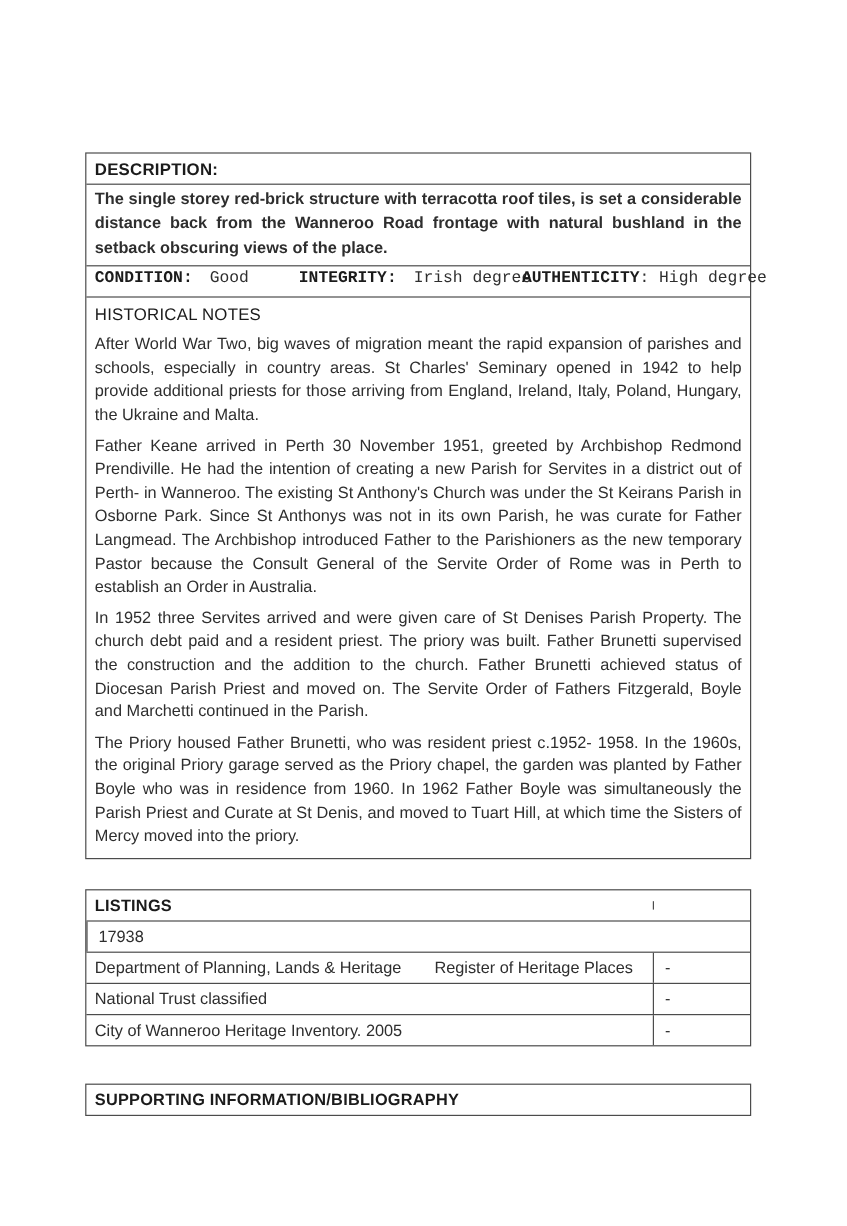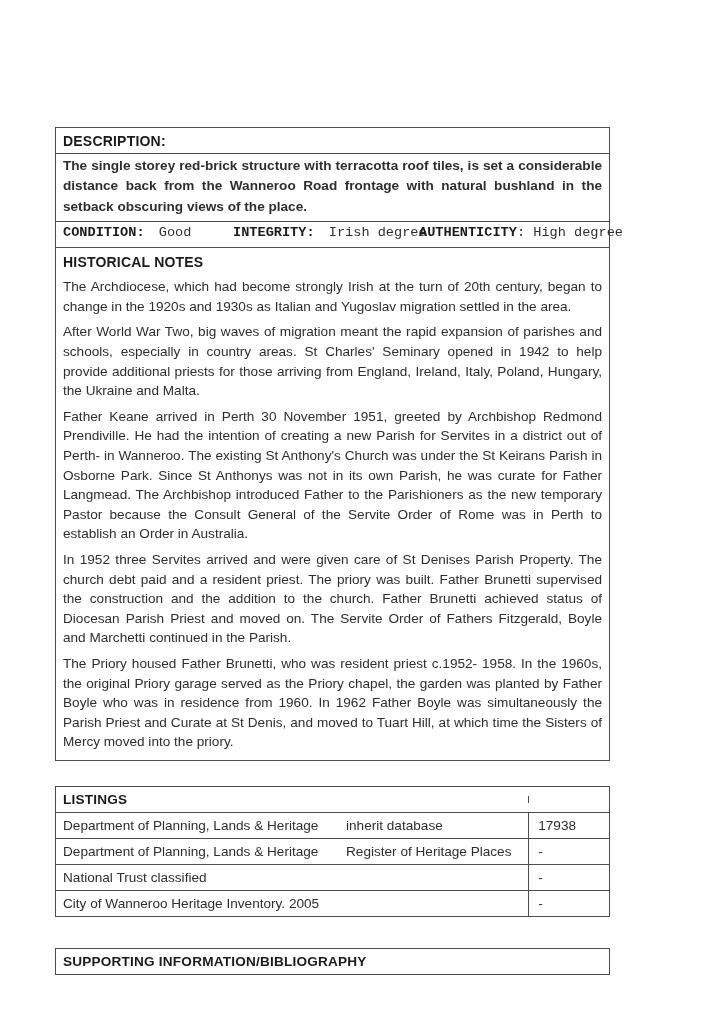--- a/index.html
+++ b/index.html
@@ -10,21 +10,21 @@
     width: 706px;
     height: 1022px;
     background: #ffffff;
     font-family: "Liberation Sans", "DejaVu Sans", sans-serif;
     color: #2e2e2e;
     position: relative;
     overflow: hidden;
   }
   .page {
     position: absolute;
-    left: 55px;
+    left: 71px;
     top: 127px;
     width: 555px;
   }
   .tbl {
     box-sizing: border-box;
     width: 555px;
     border: 1.5px solid #4c4c4c;
     background: #ffffff;
   }
   .tbl > .row { border-top: 1.5px solid #4c4c4c; }
@@ -56,21 +56,21 @@
   .cond .g { position: absolute; top: 3px; white-space: nowrap; }
   .cond .g1 { left: 7px; }
   .cond .g2 { left: 177px; }
   .cond .g3 { left: 363px; }
   .cond b { color: #1b1b1b; }
   .cond .v { margin-left: 6px; }
   .cond .v0 { margin-left: 0; }
 
   .hist { padding: 4px 7px 8px 7px; }
   .hist .h2 {
-    font-weight: bold;
+    font-weight: normal;
     font-size: 14px;
     color: #1b1b1b;
     margin: 1px 0 6px 0;
     line-height: 18px;
     letter-spacing: 0.2px;
   }
   .hist p {
     margin: 0 0 6px 0;
     font-size: 13.6px;
     line-height: 19.6px;
@@ -125,38 +125,34 @@
         <b>INTEGRITY:</b>
         <span class="v">Irish degree</span>
       </span>
       <span class="g g3">
         <b>AUTHENTICITY</b><span class="v v0">: High degree</span>
       </span>
     </div>
 
     <div class="row hist">
       <div class="h2">HISTORICAL NOTES</div>
-      <p>The Archdiocese, which had become strongly Irish at the turn of 20th century, began to change in the 1920s and 1930s as Italian and Yugoslav migration settled in the area.</p>
       <p>After World War Two, big waves of migration meant the rapid expansion of parishes and schools, especially in country areas. St Charles' Seminary opened in 1942 to help provide additional priests for those arriving from England, Ireland, Italy, Poland, Hungary, the Ukraine and Malta.</p>
       <p>Father Keane arrived in Perth 30 November 1951, greeted by Archbishop Redmond Prendiville. He had the intention of creating a new Parish for Servites in a district out of Perth- in Wanneroo.  The existing St Anthony's Church was under the St Keirans Parish in Osborne Park. Since St Anthonys was not in its own Parish, he was curate for Father Langmead. The Archbishop introduced Father to the Parishioners as the new temporary Pastor because the Consult General of the Servite Order of Rome was in Perth to establish an Order in Australia.</p>
       <p>In 1952 three Servites arrived and were given care of St Denises Parish Property. The church debt paid and a resident priest. The priory was built.  Father Brunetti supervised the construction and the addition to the church.  Father Brunetti achieved status of Diocesan Parish Priest and moved on. The Servite Order of Fathers Fitzgerald, Boyle and Marchetti continued in the Parish.</p>
       <p>The Priory housed Father Brunetti, who was resident priest c.1952- 1958.  In the 1960s, the original Priory garage served as the Priory chapel, the garden was planted by Father Boyle who was in residence from 1960.  In 1962 Father Boyle was simultaneously the Parish Priest and Curate at St Denis, and moved to Tuart Hill, at which time the Sisters of Mercy moved into the priory.</p>
     </div>
   </section>
 
   <section class="tbl listings">
     <div class="row lrow">
       <div class="lc left h">LISTINGS</div>
       <div class="lc right"></div>
     </div>
 
     <div class="row lrow">
-      <div class="lc left">
-        <span class="org">Department of Planning, Lands &amp; Heritage</span><span>inherit database</span>
-      </div>
       <div class="lc right">17938</div>
     </div>
 
     <div class="row lrow">
       <div class="lc left">
         <span class="org">Department of Planning, Lands &amp; Heritage</span><span>Register of Heritage Places</span>
       </div>
       <div class="lc right">-</div>
     </div>
 

